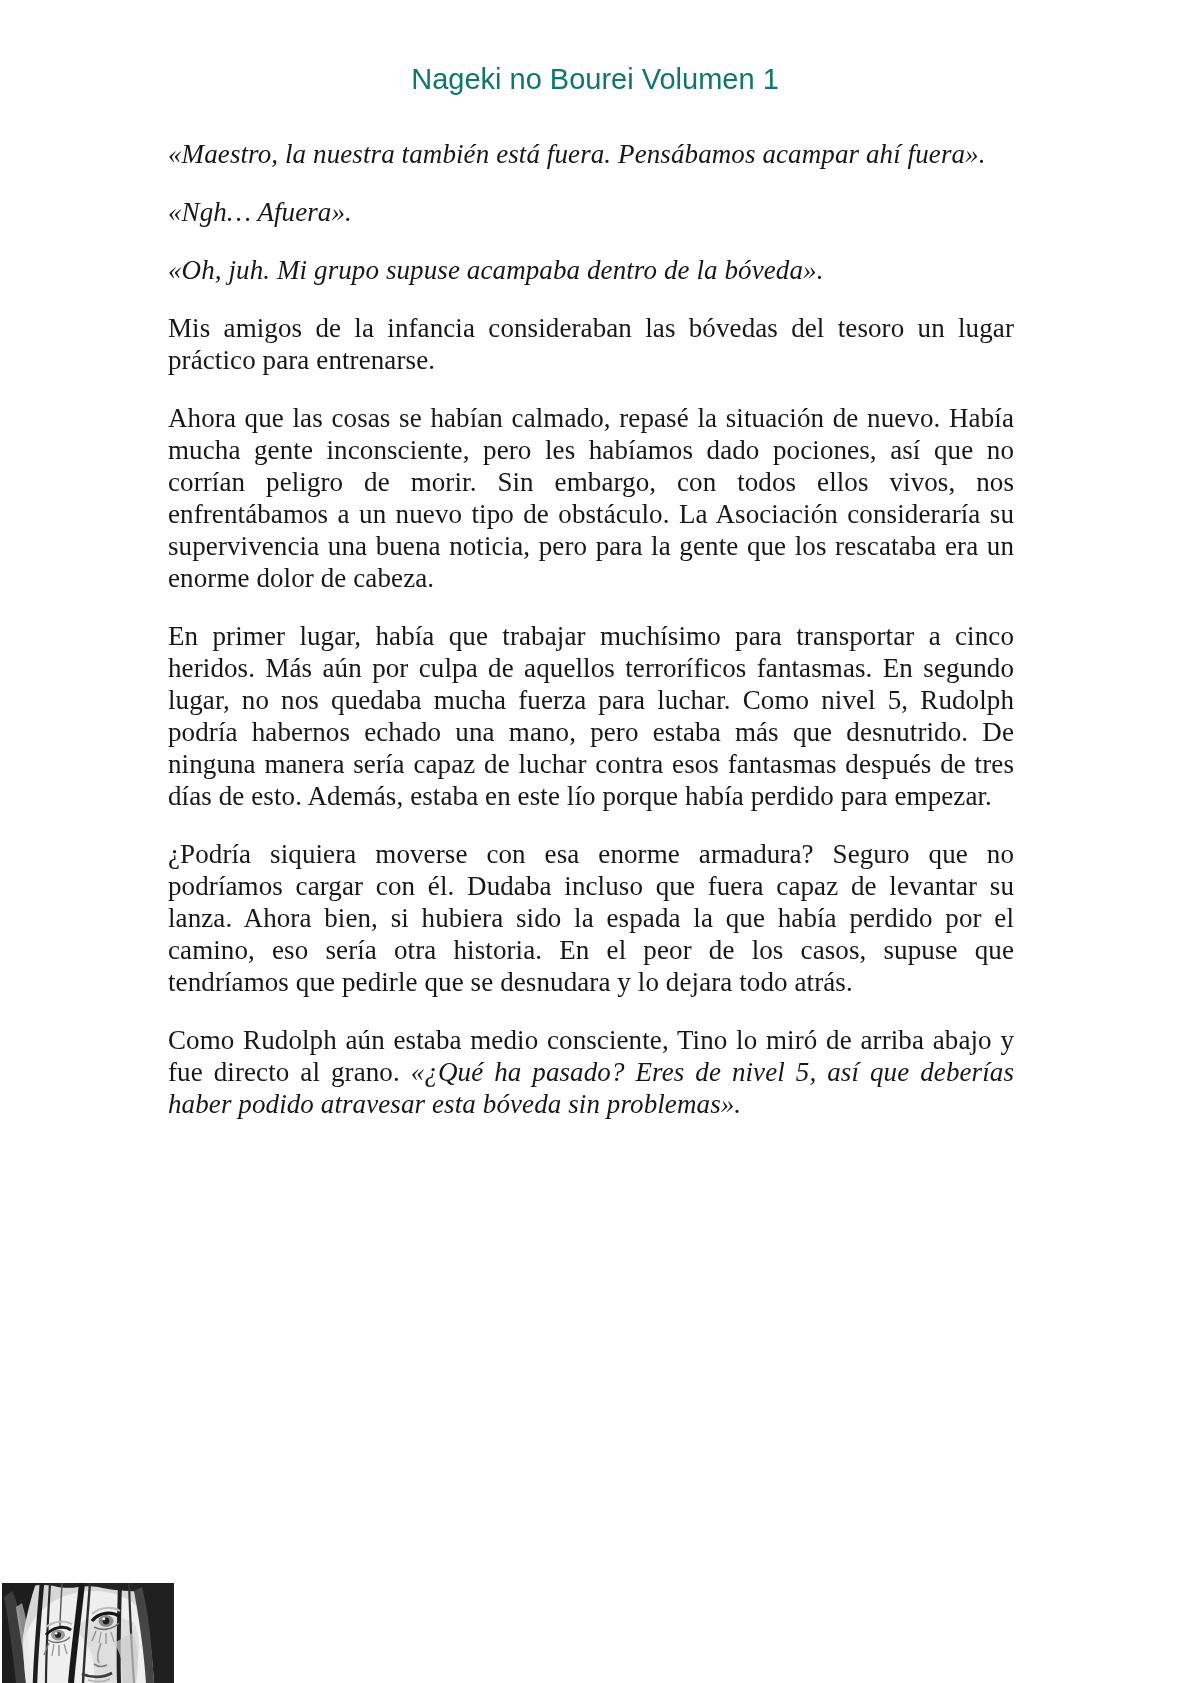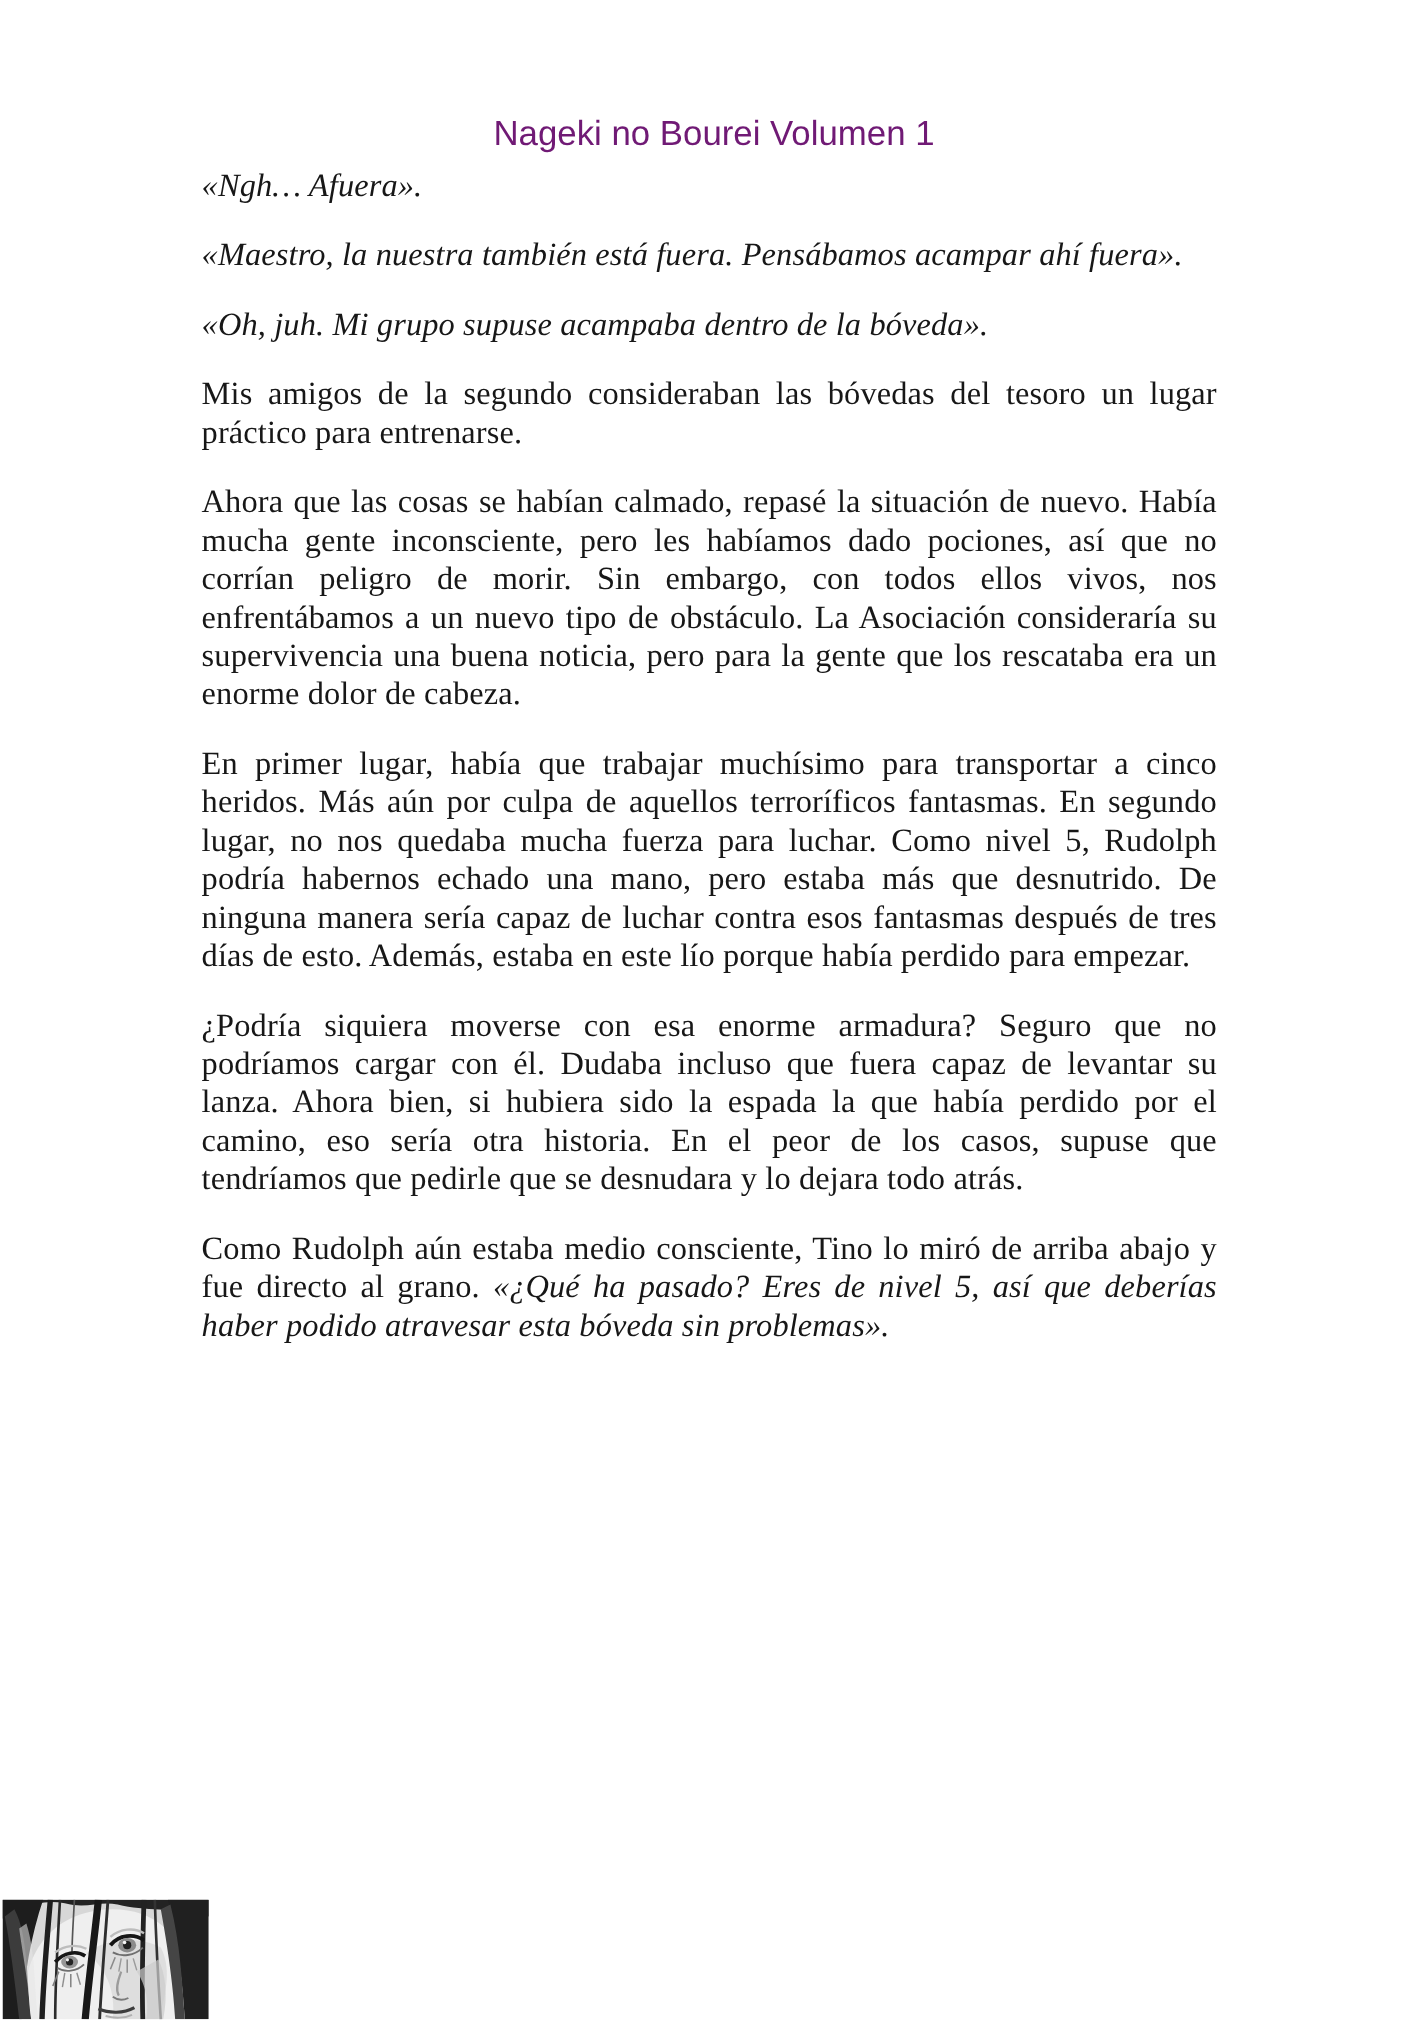--- a/index.html
+++ b/index.html
@@ -14,22 +14,21 @@
     position: absolute; inset: 0;
     background: #ffffff;
   }
   .doc-header {
     position: absolute;
     top: 62px; left: 0; width: 1190px;
     text-align: center;
     font-family: "Liberation Sans", sans-serif;
     font-size: 29px;
     line-height: 35px;
-    color: #701a75;
-    margin-top: 33px;
+    color: #0f766e;
   }
   .doc-content {
     position: absolute;
     left: 168px; top: 138px;
     width: 846px;
     color: #171717;
   }
   .para {
     margin: 0 0 26px 0;
     font-size: 27px;
@@ -50,24 +49,24 @@
 </head>
 <body>
 
 <div class="page">
 
   <div class="doc-header">
     <div>Nageki no Bourei Volumen 1</div>
   </div>
 
   <div class="doc-content">
+      <p class="para italic">«Maestro, la nuestra también está fuera. Pensábamos acampar ahí fuera».</p>
       <p class="para italic">«Ngh… Afuera».</p>
-      <p class="para italic">«Maestro, la nuestra también está fuera. Pensábamos acampar ahí fuera».</p>
       <p class="para italic">«Oh, juh. Mi grupo supuse acampaba dentro de la bóveda».</p>
-      <p class="para ">Mis amigos de la segundo consideraban las bóvedas del tesoro un lugar práctico para entrenarse.</p>
+      <p class="para ">Mis amigos de la infancia consideraban las bóvedas del tesoro un lugar práctico para entrenarse.</p>
       <p class="para ">Ahora que las cosas se habían calmado, repasé la situación de nuevo. Había mucha gente inconsciente, pero les habíamos dado pociones, así que no corrían peligro de morir. Sin embargo, con todos ellos vivos, nos enfrentábamos a un nuevo tipo de obstáculo. La Asociación consideraría su supervivencia una buena noticia, pero para la gente que los rescataba era un enorme dolor de cabeza.</p>
       <p class="para ">En primer lugar, había que trabajar muchísimo para transportar a cinco heridos. Más aún por culpa de aquellos terroríficos fantasmas. En segundo lugar, no nos quedaba mucha fuerza para luchar. Como nivel 5, Rudolph podría habernos echado una mano, pero estaba más que desnutrido. De ninguna manera sería capaz de luchar contra esos fantasmas después de tres días de esto. Además, estaba en este lío porque había perdido para empezar.</p>
       <p class="para ">¿Podría siquiera moverse con esa enorme armadura? Seguro que no podríamos cargar con él. Dudaba incluso que fuera capaz de levantar su lanza. Ahora bien, si hubiera sido la espada la que había perdido por el camino, eso sería otra historia. En el peor de los casos, supuse que tendríamos que pedirle que se desnudara y lo dejara todo atrás.</p>
       <p class="para"><span>Como Rudolph aún estaba medio consciente, Tino lo miró de arriba abajo y fue directo al grano. </span><span class="italic">«¿Qué ha pasado? Eres de nivel 5, así que deberías haber podido atravesar esta bóveda sin problemas».</span></p>
     </div>
 
   <div class="footer-art">
     <svg viewBox="0 0 172 100" width="172" height="100">
 
       <rect x="0" y="0" width="172" height="100" fill="#d7d7d7"></rect>

